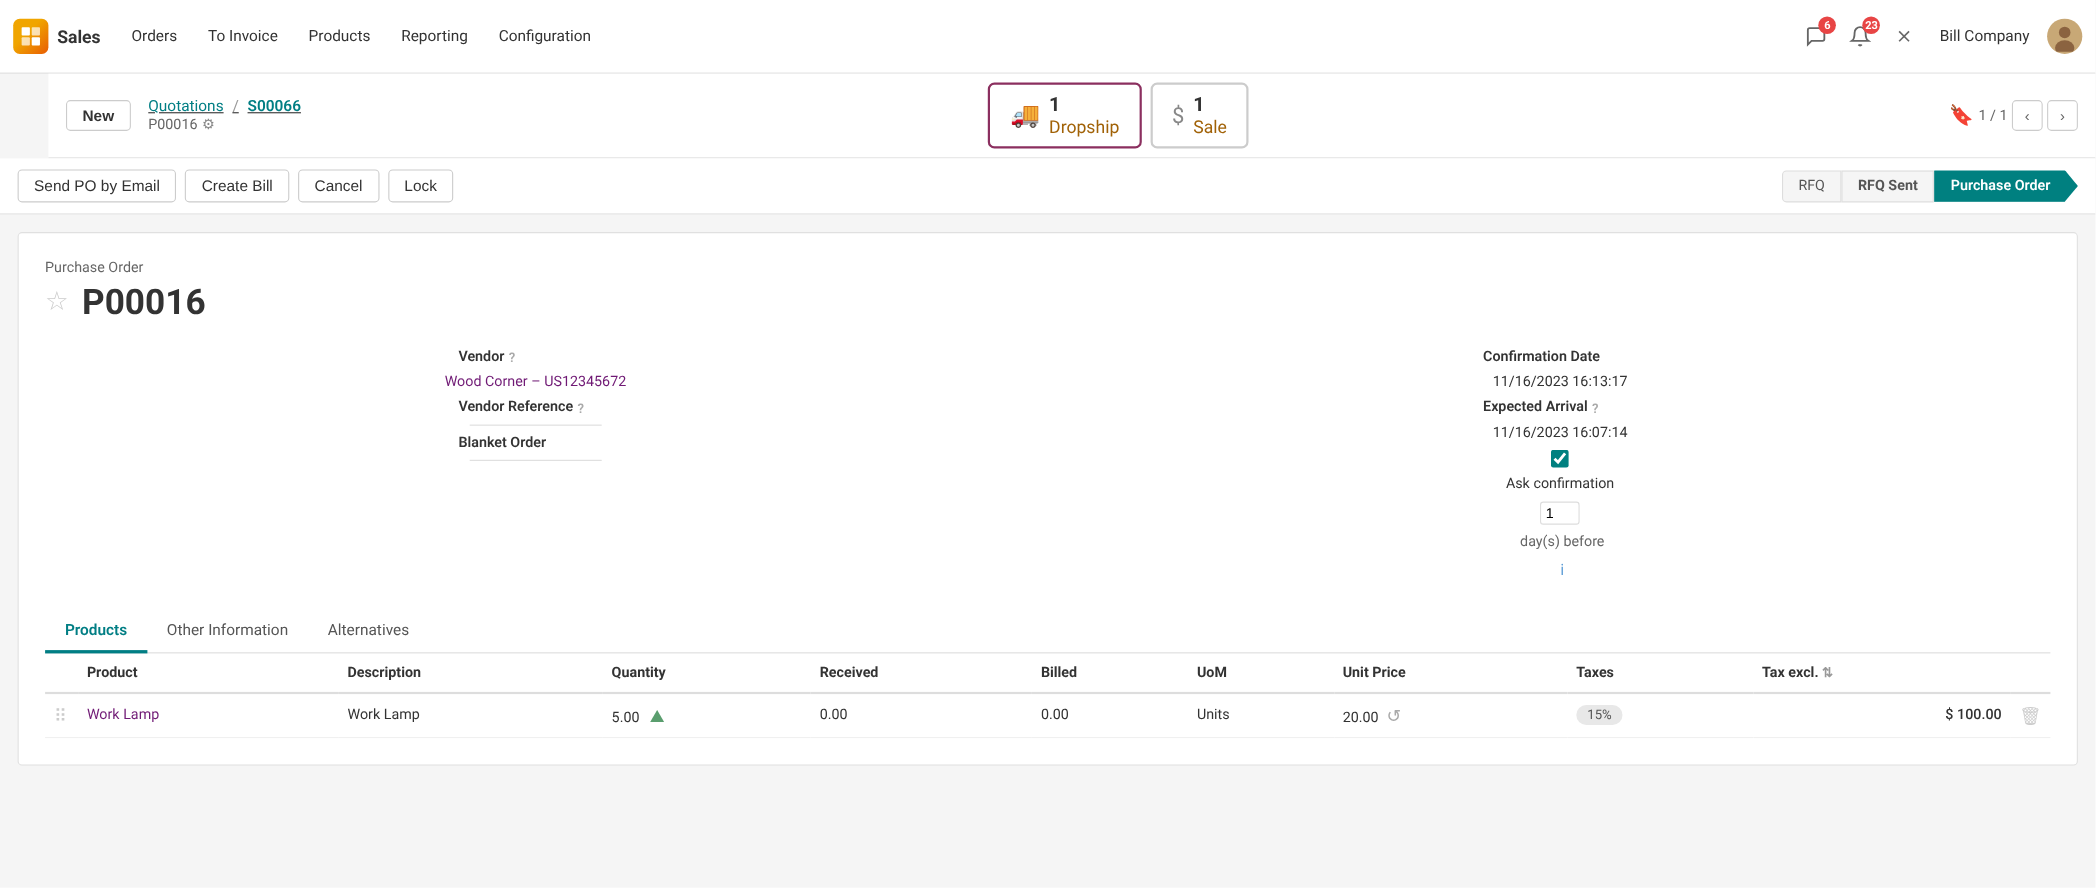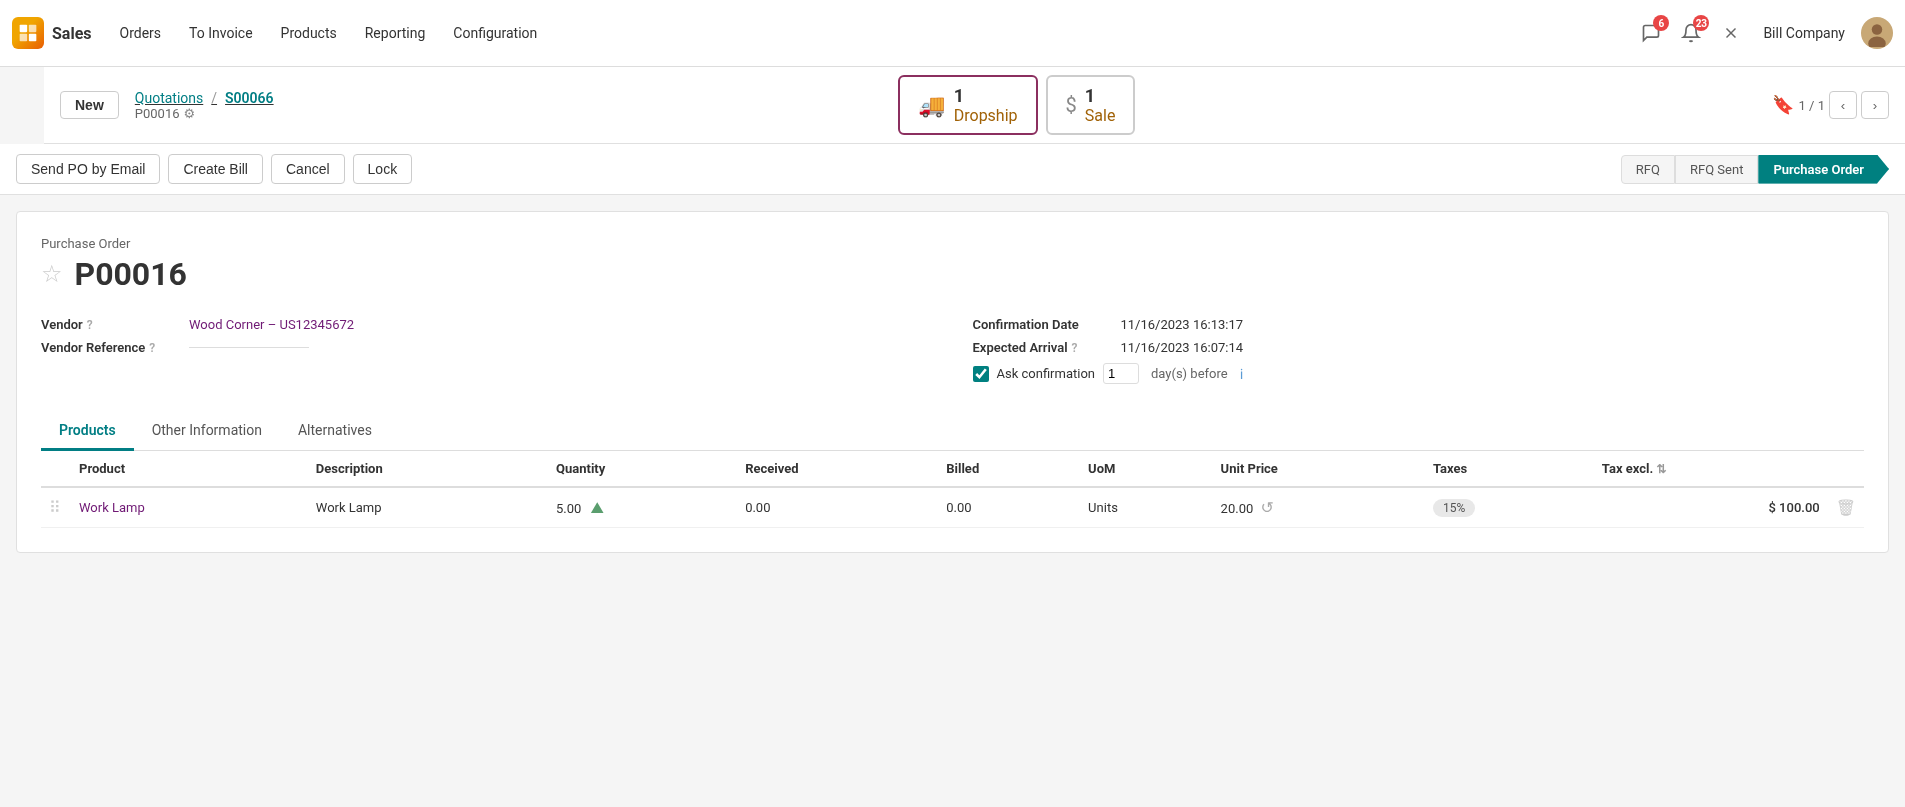--- a/index.html
+++ b/index.html
@@ -42,31 +42,31 @@
     .nav-arrow-btn { border: 1px solid #ccc; background: #fff; border-radius: 4px; width: 28px; height: 28px; cursor: pointer; display: flex; align-items: center; justify-content: center; color: #666; }
     .bookmark-btn { background: none; border: none; cursor: pointer; color: #888; font-size: 18px; }
 
     
     .action-bar { display: flex; align-items: center; background: #fff; padding: 10px 16px; border-bottom: 1px solid #e0e0e0; gap: 8px; }
     .action-btn { background: #fff; border: 1px solid #ccc; border-radius: 4px; padding: 6px 14px; cursor: pointer; font-size: 14px; color: #333; white-space: nowrap; }
     .status-pills { margin-left: auto; display: flex; align-items: center; }
     .status-pill { padding: 6px 14px; font-size: 13px; color: #555; background: #f5f5f5; border: 1px solid #ddd; cursor: pointer; }
     .status-pill:first-child { border-radius: 4px 0 0 4px; }
     .status-pill.active { background: #008080; color: white; border-color: #008080; font-weight: 600; border-radius: 0 4px 4px 0; clip-path: polygon(0 0, calc(100% - 12px) 0, 100% 50%, calc(100% - 12px) 100%, 0 100%); padding-right: 24px; }
-    .status-pill.middle { border-radius: 0; }
+    .status-pill.middle { border-radius: 0; font-weight: bold; }
 
     
     .main-content { background: #fff; margin: 16px; border-radius: 4px; border: 1px solid #e0e0e0; padding: 24px; }
     .po-header-label { font-size: 13px; color: #666; margin-bottom: 4px; }
     .po-title-row { display: flex; align-items: center; gap: 12px; margin-bottom: 20px; }
     .star-btn { background: none; border: none; cursor: pointer; font-size: 24px; color: #ccc; }
     .po-number { font-size: 32px; font-weight: 700; color: #333; }
 
     .form-fields { display: grid; grid-template-columns: 1fr 1fr; gap: 12px 40px; margin-bottom: 24px; }
-    .field-row { display: flex; align-items: center; gap: 8px; padding: 4px 0; }
+    .field-row { display: flex; align-items: center; gap: 8px; padding: 4px 0; flex-direction: column; }
     .field-label { font-weight: 600; font-size: 13px; color: #333; min-width: 140px; white-space: nowrap; display: flex; align-items: center; gap: 4px; }
     .field-value { color: #701a75; cursor: pointer; font-size: 13px; }
     .field-value.plain { color: #333; }
     .help-icon { color: #aaa; font-size: 12px; cursor: pointer; }
     .checkbox-field { width: 16px; height: 16px; accent-color: #008080; }
 
     
     .tabs { display: flex; border-bottom: 1px solid #ddd; margin-bottom: 0; }
     .tab { padding: 10px 18px; cursor: pointer; font-size: 14px; color: #555; border-bottom: 3px solid transparent; margin-bottom: -1px; }
     .tab.active { border-bottom-color: #017e84; color: #017e84; font-weight: 600; }
@@ -209,20 +209,24 @@
           <span>Vendor</span>
           <span class="help-icon">?</span>
         </span>
         <span class="field-value">Wood Corner – US12345672</span>
       </div>
       <div class="field-row">
         <span class="field-label">
           <span>Vendor Reference</span>
           <span class="help-icon">?</span>
         </span>
+        <span class="field-value plain" style="border-bottom:1px solid #ddd; min-width:120px; display:inline-block;"></span>
+      </div>
+      <div class="field-row">
+        <span class="field-label">Blanket Order</span>
         <span class="field-value plain" style="border-bottom:1px solid #ddd; min-width:120px; display:inline-block;"></span>
       </div>
     </div>
 
     <div>
       <div class="field-row">
         <span class="field-label">Confirmation Date</span>
         <span class="field-value plain">11/16/2023 16:13:17</span>
       </div>
       <div class="field-row">

